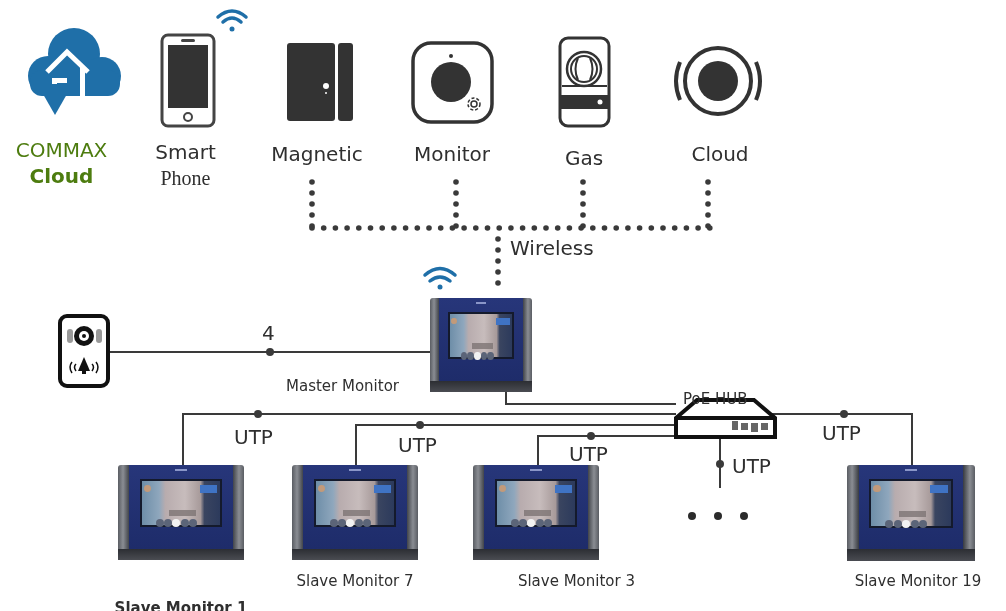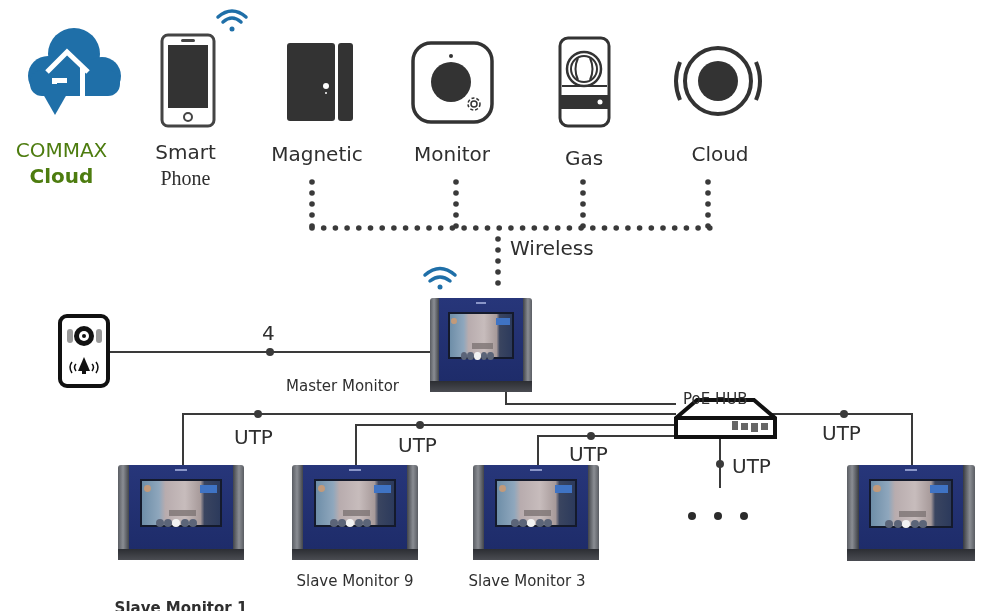--- a/index.html
+++ b/index.html
@@ -314,15 +314,16 @@
   <div class="lbl cap" style="left:286px;top:373px;">Master Monitor</div>
   <div class="lbl cap" style="left:683px;top:386px;">PoE HUB</div>
 
   <div class="lbl" style="left:234px;top:424px;">UTP</div>
   <div class="lbl" style="left:398px;top:432px;">UTP</div>
   <div class="lbl" style="left:569px;top:441px;">UTP</div>
   <div class="lbl" style="left:732px;top:453px;">UTP</div>
   <div class="lbl" style="left:822px;top:420px;">UTP</div>
 
   <div class="lbl cap" style="left:106px;top:595px;width:150px;font-weight:bold;">Slave Monitor 1</div>
-  <div class="lbl cap" style="left:280px;top:568px;width:150px;">Slave Monitor 9</div>
-  <div class="lbl cap" style="left:452px;top:568px;width:150px;">Slave Monitor 3</div>
+  <div class="lbl cap" style="left:280px;top:568px;width:150px;">Slave Monitor 7</div>
+  <div class="lbl cap" style="left:485px;top:568px;width:150px;text-align:right;">Slave Monitor 3</div>
+  <div class="lbl cap" style="left:838px;top:568px;width:160px;">Slave Monitor 19</div>
 </div>
 
 </body></html>

